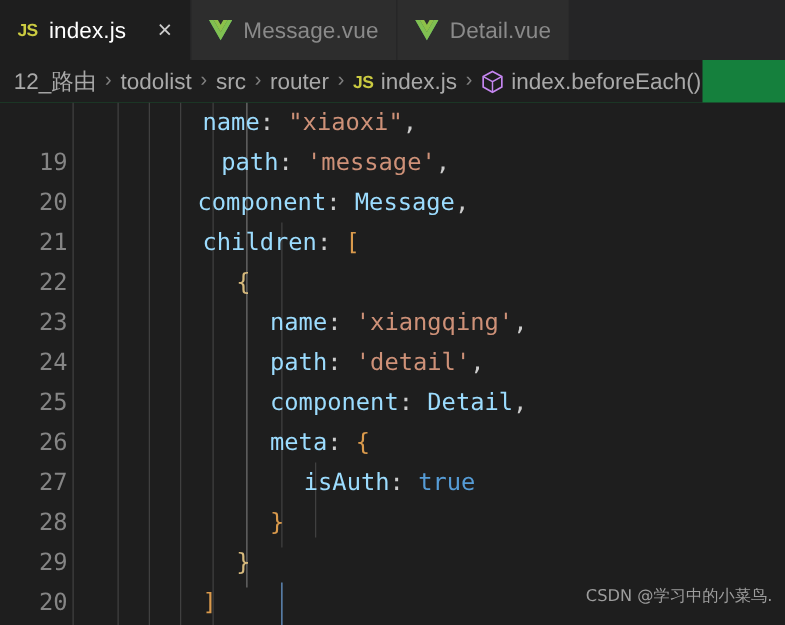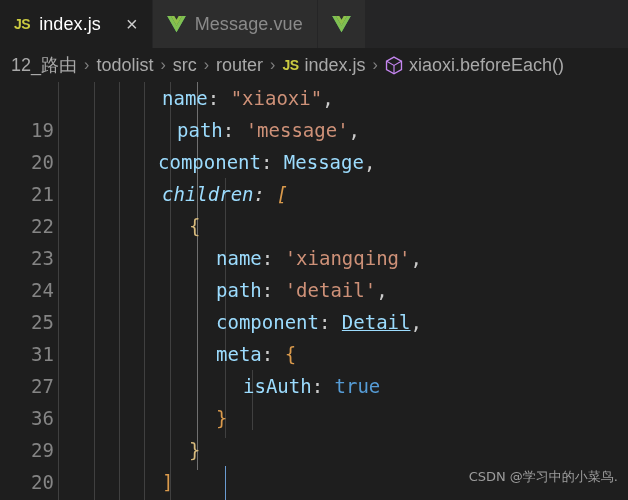--- a/index.html
+++ b/index.html
@@ -37,21 +37,21 @@
   }
   .js-icon{
     font-size:14px; font-weight:bold; color:#cbcb41;
     font-family:"Liberation Sans", sans-serif; letter-spacing:-.5px;
   }
   .vue-icon{ display:block; width:19px; height:17px; flex:0 0 auto; }
   .tabbar-filler{ flex:1 1 auto; background:#252526; }
 
   
   .breadcrumb{
-    position:absolute; left:0; top:48px; width:628px; height:34px;
+    position:absolute; left:0; top:48px; width:562px; height:34px;
     background:#1e1e1e; display:flex; align-items:center;
     padding-left:11px; gap:0; overflow:hidden; white-space:nowrap;
   }
   .crumb{
     font-size:18px; color:#a9a9a9; cursor:pointer;
     display:flex; align-items:center; gap:6px;
   }
   .crumb-sep{
     font-size:16px; color:#808080; padding:0 7px; user-select:none;
   }
@@ -74,21 +74,21 @@
   }
   .codetext{
     position:absolute; left:62px; top:0;
     font-size:19px; letter-spacing:0;
     font-family:"DejaVu Sans Mono","Liberation Mono",monospace;
   }
   
   .prop   { color:#9cdcfe; }
   .str    { color:#ce9178; }
   .ident  { color:#9cdcfe; }
-  .link   { color:#9cdcfe; text-decoration:underline; }
+  .link   { color:#9cdcfe; }
   .kw     { color:#569cd6;margin-top:28px; }
   .punc   { color:#cccccc; }
   .br1    { color:#d7ba7d; }
   .br2    { color:#da9a4c; }
 
   
   .guide{
     position:absolute; top:0; width:1px; background:#404040;
   }
   .guide.active{ background:#707070; }
@@ -127,20 +127,21 @@
     </div>
 
     <div class="tab">
       <span>
         <svg class="vue-icon" viewBox="0 0 24 22" aria-hidden="true">
           <polygon points="0,0 4.6,0 12,12.6 19.4,0 24,0 12,21 0,0" fill="#41b883"></polygon>
           <polygon points="4.6,0 9.2,0 12,5 14.8,0 19.4,0 12,12.6" fill="#8dc149"></polygon>
           <polygon points="0,0 4.6,0 12,12.6 19.4,0 24,0 12,21 0,0" fill="#8dc149" opacity="0.85"></polygon>
         </svg>
       </span>
+      <span class="tab-label">Detail.vue</span>
     </div>
 
     <div class="tabbar-filler"></div>
   </div>
 
   <div class="breadcrumb">
 
     <span class="crumb">
       <span>12_路由</span>
     </span>
@@ -167,48 +168,48 @@
     </span>
     <span class="crumb-sep">›</span>
 
     <span class="crumb">
       <span>
         <svg class="cube-icon" viewBox="0 0 20 21" aria-hidden="true">
           <path d="M10 1.2 L18.3 5.8 L18.3 15.1 L10 19.7 L1.7 15.1 L1.7 5.8 Z" fill="none" stroke="#c586f0" stroke-width="1.5"></path>
           <path d="M1.9 5.9 L10 10.4 L18.1 5.9 M10 10.4 L10 19.6" fill="none" stroke="#c586f0" stroke-width="1.3"></path>
         </svg>
       </span>
-      <span>xiaoxi.beforeEach()</span>
+      <span>index.beforeEach()</span>
     </span>
   </div>
 
   <div class="editor">
 
     <div class="guide" style="left:58px;  top:0;   height:418px;"></div>
     <div class="guide" style="left:94px;  top:0;   height:418px;"></div>
     <div class="guide" style="left:119px; top:0;   height:418px;"></div>
     <div class="guide" style="left:144px; top:0;   height:418px;"></div>
     <div class="guide" style="left:170px; top:0;   height:418px;"></div>
     <div class="guide active" style="left:197px; top:0;  height:388px;"></div>
     <div class="guide" style="left:225px; top:96px; height:260px;"></div>
     <div class="guide" style="left:252px; top:288px; height:60px;"></div>
     <div class="guide blue" style="left:225px; top:384px; height:34px;"></div>
 
     <div id="code-lines">
         <div class="code-line"><span class="codetext" style="left: 162px;"><span class="prop">name</span><span class="punc">: </span><span class="str">"xiaoxi"</span><span class="punc">,</span></span></div>
         <div class="code-line"><span class="lineno">19</span><span class="codetext" style="left: 177px;"><span class="prop">path</span><span class="punc">: </span><span class="str">'message'</span><span class="punc">,</span></span></div>
         <div class="code-line"><span class="lineno">20</span><span class="codetext" style="left: 158px;"><span class="prop">component</span><span class="punc">: </span><span class="ident">Message</span><span class="punc">,</span></span></div>
-        <div class="code-line"><span class="lineno">21</span><span class="codetext" style="left: 162px; font-style: italic;"><span class="prop">children</span><span class="punc">: </span><span class="br2">[</span></span></div>
+        <div class="code-line"><span class="lineno">21</span><span class="codetext" style="left: 162px;"><span class="prop">children</span><span class="punc">: </span><span class="br2">[</span></span></div>
         <div class="code-line"><span class="lineno">22</span><span class="codetext" style="left: 189px;"><span class="br1">{</span></span></div>
         <div class="code-line"><span class="lineno">23</span><span class="codetext" style="left: 216px;"><span class="prop">name</span><span class="punc">: </span><span class="str">'xiangqing'</span><span class="punc">,</span></span></div>
         <div class="code-line"><span class="lineno">24</span><span class="codetext" style="left: 216px;"><span class="prop">path</span><span class="punc">: </span><span class="str">'detail'</span><span class="punc">,</span></span></div>
         <div class="code-line"><span class="lineno">25</span><span class="codetext" style="left: 216px;"><span class="prop">component</span><span class="punc">: </span><span class="link">Detail</span><span class="punc">,</span></span></div>
-        <div class="code-line"><span class="lineno">31</span><span class="codetext" style="left: 216px;"><span class="prop">meta</span><span class="punc">: </span><span class="br2">{</span></span></div>
+        <div class="code-line"><span class="lineno">26</span><span class="codetext" style="left: 216px;"><span class="prop">meta</span><span class="punc">: </span><span class="br2">{</span></span></div>
         <div class="code-line"><span class="lineno">27</span><span class="codetext" style="left: 243px;"><span class="prop">isAuth</span><span class="punc">: </span><span class="kw">true</span></span></div>
-        <div class="code-line"><span class="lineno">36</span><span class="codetext" style="left: 216px;"><span class="br2">}</span></span></div>
+        <div class="code-line"><span class="lineno">28</span><span class="codetext" style="left: 216px;"><span class="br2">}</span></span></div>
         <div class="code-line"><span class="lineno">29</span><span class="codetext" style="left: 189px;"><span class="br1">}</span></span></div>
         <div class="code-line"><span class="lineno">20</span><span class="codetext" style="left: 162px;"><span class="br2">]</span></span></div>
       </div>
 
     <div class="watermark">CSDN @学习中的小菜鸟.</div>
   </div>
 
 </div>
 
 </body></html>

